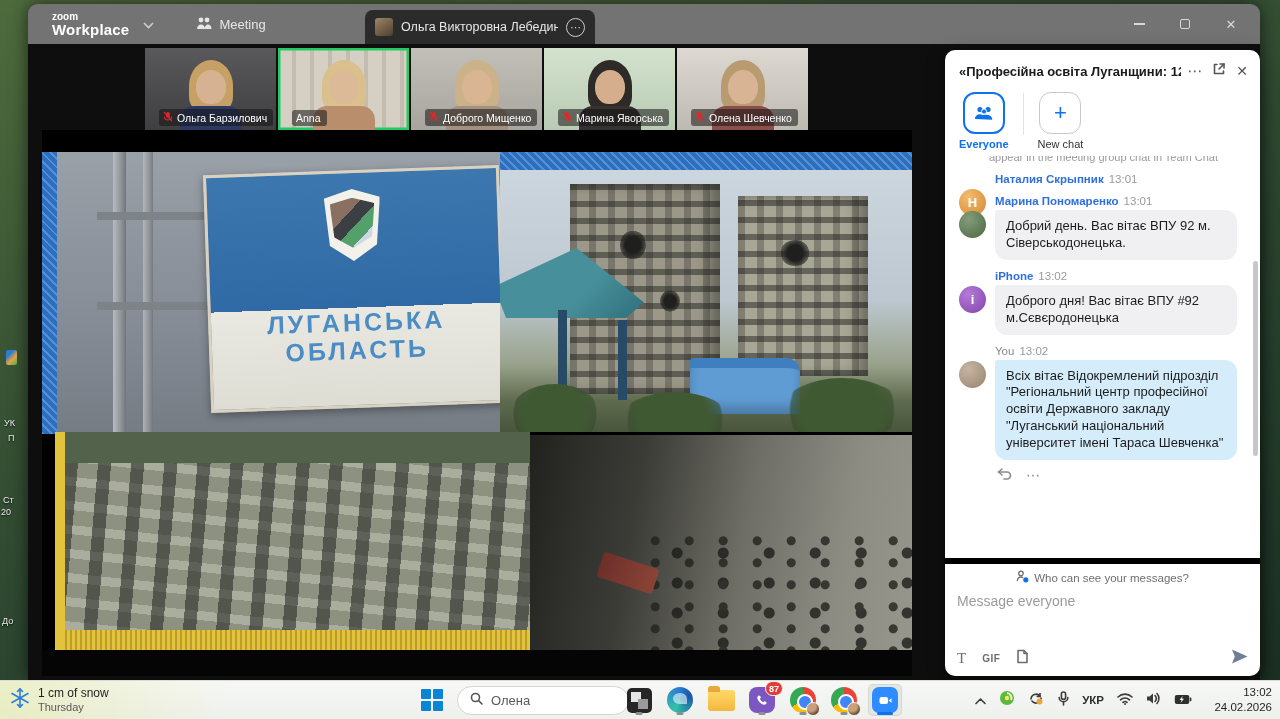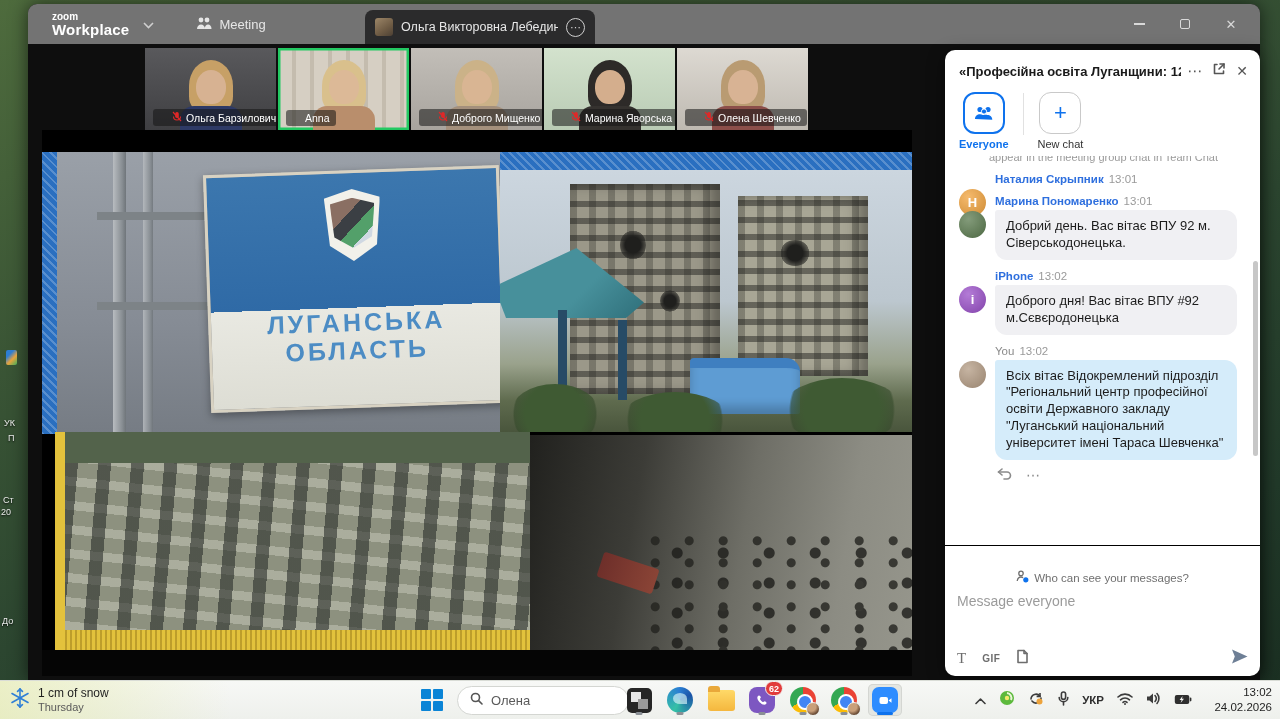--- a/index.html
+++ b/index.html
@@ -27,21 +27,21 @@
   .win-btn .sq { width:10px; height:10px; border:1.3px solid #d9d9d9; border-radius:2px; }
   .win-btn .mini { width:11px; height:1.6px; background:#d9d9d9; }
 
   
   #filmstrip { position:absolute; left:117px; top:44px; display:flex; gap:2px; }
   .tile { position:relative; width:131px; height:82px; overflow:hidden; background:#444; }
   .tile.active { box-shadow:inset 0 0 0 2.5px #23c962; }
   .tile .head { position:absolute; left:50%; transform:translateX(-50%); bottom:26px; width:30px; height:34px; border-radius:50% 50% 46% 46%; }
   .tile .hair { position:absolute; left:50%; transform:translateX(-50%); bottom:18px; width:44px; height:52px; border-radius:50% 50% 30% 30%; }
   .tile .body { position:absolute; left:50%; transform:translateX(-50%); bottom:0; width:62px; height:24px; border-radius:14px 14px 0 0; }
-  .name-pill { position:absolute; left:8px; bottom:4px; display:flex; align-items:center; gap:4px; background:rgba(20,20,20,.55); border-radius:3px; padding:2px 6px 2px 19px; color:#fff; font-size:10.5px; white-space:nowrap; z-index:3; }
+  .name-pill { position:absolute; left:14px; bottom:4px; display:flex; align-items:center; gap:4px; background:rgba(20,20,20,.55); border-radius:3px; padding:2px 6px 2px 4px; color:#fff; font-size:10.5px; white-space:nowrap; z-index:3; }
 
   
   #slide { position:absolute; left:14px; top:126px; width:870px; height:546px; background:#000; overflow:hidden; }
   .tex-blue { background:#2a6fc0 repeating-linear-gradient(45deg, rgba(255,255,255,.22) 0 2px, transparent 2px 6px); }
   .tex-yellow { background:#e3c23c repeating-linear-gradient(90deg, rgba(120,90,10,.35) 0 2px, transparent 2px 5px); }
   #photo-sign { position:absolute; left:15px; top:22px; width:443px; height:282px; background:linear-gradient(180deg,#9aa0a8 0%,#868c95 60%,#767c84 100%); overflow:hidden; }
   .pole { position:absolute; top:0; width:13px; height:100%; background:linear-gradient(90deg,#b8bcc0,#888e93 70%,#6f757a); }
   .signboard { position:absolute; left:150px; top:18px; width:296px; height:238px; transform:rotate(-2deg); background:linear-gradient(180deg,#3c77ae 0%,#2f6aa6 58%,#e9e9e2 58%,#ddddd4 100%); border:3px solid #d8d2c2; box-shadow:0 3px 8px rgba(0,0,0,.35); }
   .sign-text { position:absolute; left:0; right:0; top:58%; text-align:center; color:#4c8cc4; font-weight:bold; font-size:25px; letter-spacing:3px; line-height:1.15; }
   .emblem { position:absolute; left:50%; top:16px; transform:translateX(-50%); width:56px; height:72px; background:#f2f1ea; clip-path:polygon(50% 0,100% 12%,92% 78%,50% 100%,8% 78%,0 12%); }
@@ -77,21 +77,21 @@
   .msg { position:relative; margin-top:10px; padding-left:36px; }
   .msg-meta { font-size:11.5px; margin-bottom:3px; }
   .msg-sender { color:#2e6fde; font-weight:bold; }
   .msg.self .msg-sender { color:#8a8a8a; font-weight:normal; }
   .msg-time { color:#9a9a9a; margin-left:5px; }
   .msg-avatar { position:absolute; left:0; top:16px; width:27px; height:27px; border-radius:50%; color:#fff; font-size:13px; font-weight:bold; display:flex; align-items:center; justify-content:center; }
   .msg-bubble { background:#f0f0f3; border-radius:3px 12px 12px 12px; padding:8px 11px; font-size:13px; color:#1c1c1c; line-height:1.3; max-width:242px; }
   .msg.self .msg-bubble { background:#d5ecfa; }
   .msg-actions { display:flex; gap:14px; color:#8b8b8b; margin:6px 0 0 2px; align-items:center; }
   .chat-scrollbar { position:absolute; right:2px; top:105px; width:5px; height:195px; border-radius:3px; background:#c7c7c7; }
-  .chat-foot { border-top:1px solid #000000; padding:24px 12px 8px; }
+  .chat-foot { border-top:6px solid #000000; padding:6px 12px 8px; }
   .privacy { display:flex; align-items:center; justify-content:center; gap:5px; color:#6f6f6f; font-size:11.5px; }
   .msg-input { margin-top:8px; height:52px; font-size:14px; color:#9b9b9b; }
   .input-toolbar { display:flex; align-items:center; gap:16px; color:#6d6d6d; margin-top:4px; }
   .it-T { font-size:15px; font-family:"Liberation Serif", serif; }
   .it-gif { font-size:10px; font-weight:bold; letter-spacing:.5px; }
   .send-btn { margin-left:auto; }
 
   
   #taskbar { position:absolute; left:0; bottom:0; width:1280px; height:39px; background:linear-gradient(180deg,#f7f8f6,#eef0ec); border-top:1px solid #d9dcd6; display:flex; align-items:center; }
   #taskbar::before { content:""; position:absolute; left:0; top:0; width:230px; height:100%; background:linear-gradient(90deg,rgba(226,233,160,.55),rgba(226,233,160,0)); }
@@ -443,21 +443,21 @@
           <span class="runbar"></span>
         </div>
       <div class="ticon">
           <div class="ico-folder"></div>
         </div>
       <div class="ticon">
         <div class="ico-viber">
           <svg width="13" height="13" viewBox="0 0 13 13">
               <path d="M3 1.5c1 0 1.8 1.2 1.8 2 0 .7-.8.9-.8 1.5 0 .8 2.2 3 3 3 .6 0 .8-.8 1.5-.8.8 0 2 .8 2 1.8 0 .9-1.2 1.7-2.2 1.7C5.5 10.7 1.3 6.5 1.3 3.7c0-1 .8-2.2 1.7-2.2z" fill="#fff"></path>
             </svg>
-          <span class="badge">62</span>
+          <span class="badge">87</span>
         </div>
         <span class="runbar"></span>
       </div>
       <div class="ticon">
           <div class="ico-chrome">
             <span class="prof"></span>
           </div>
           <span class="runbar"></span>
         </div>
       <div class="ticon">

